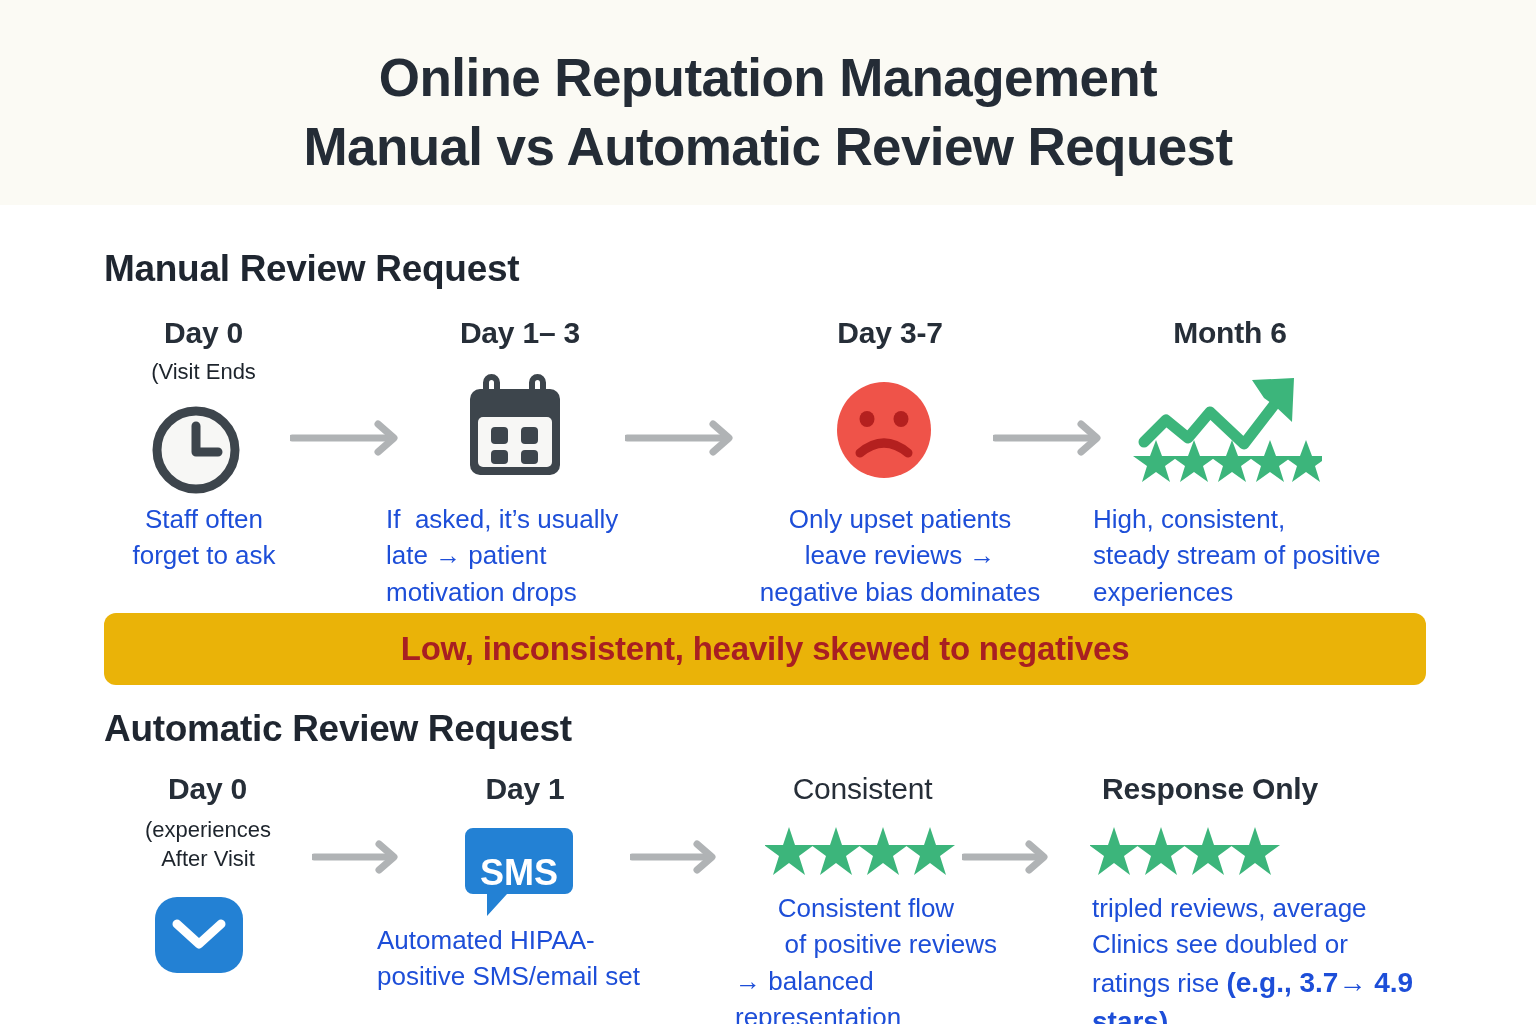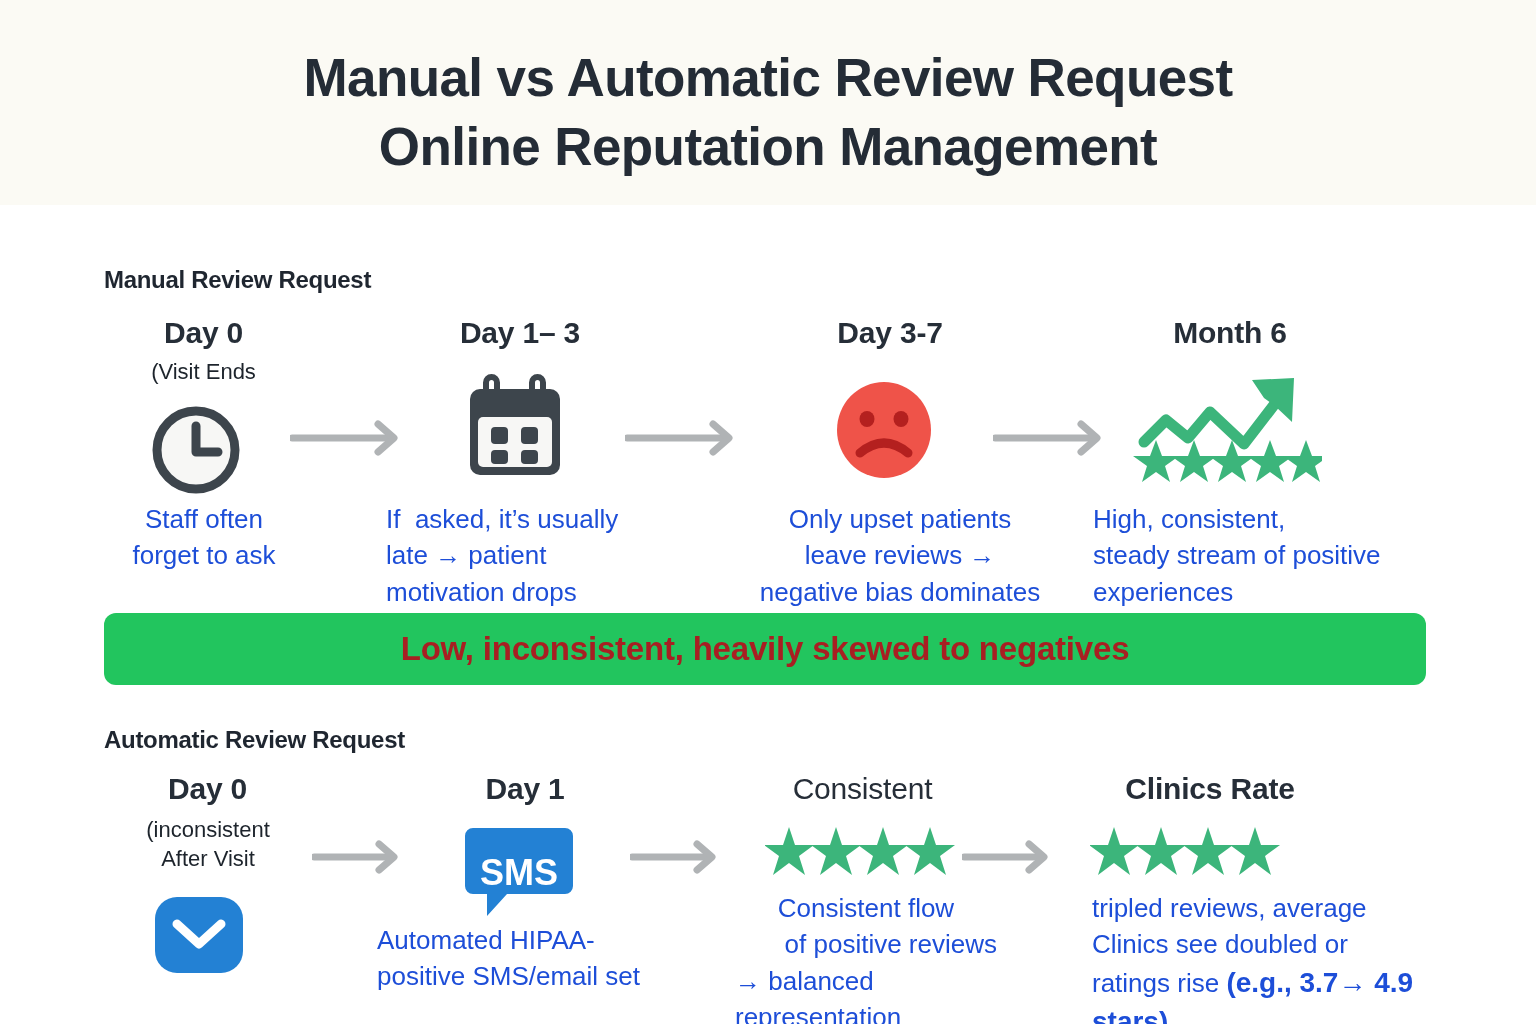--- a/index.html
+++ b/index.html
@@ -43,26 +43,25 @@
     font-weight: bold;
     line-height: 1.30;
     letter-spacing: -0.6px;
     color: #242c36;
   }
   .title .line { display: block; }
 
   
   .section-heading {
     position: absolute;
-    font-size: 24px;
+    font-size: 37px;
     font-weight: bold;
     color: #1f2630;
     letter-spacing: -0.3px;
     white-space: nowrap;
-    margin-top: 18px;
   }
   #manual-heading    { left: 104px; top: 248px; }
   #automatic-heading { left: 104px; top: 708px; }
 
   
   .step { position: absolute; }
 
   .step-label {
     position: absolute;
     width: 100%;
@@ -104,21 +103,21 @@
   
   .arrow { position: absolute; }
 
   
   .verdict-banner {
     position: absolute;
     left: 104px;
     top: 613px;
     width: 1322px;
     height: 72px;
-    background: #22c55e;
+    background: #eab308;
     border-radius: 12px;
   }
   .verdict-text {
     position: absolute;
     left: 0; top: 0;
     width: 1322px;
     height: 72px;
     display: flex;
     align-items: center;
     justify-content: center;
@@ -129,22 +128,22 @@
   }
 </style>
 </head>
 <body>
 
 <div id="infographic">
 
   <div class="header-band"></div>
 
   <div class="title">
+    <span class="line">Online Reputation Management</span>
     <span class="line">Manual vs Automatic Review Request</span>
-    <span class="line">Online Reputation Management</span>
   </div>
 
   <div id="manual-heading" class="section-heading">Manual Review Request</div>
 
   <div class="step" style="left:96px; top:316px; width:215px;">
     <div class="step-label" style="top:0;">Day 0</div>
     <div class="step-sublabel" style="top:42px;">(Visit Ends</div>
     <div class="step-icon" style="left:52px; top:84px; width:110px; height:100px;">
       <svg width="96" height="96" viewBox="0 0 96 96" aria-hidden="true">
         <circle cx="48" cy="48" r="39" fill="#f7f7f5" stroke="#3d454c" stroke-width="9"></circle>
@@ -240,21 +239,21 @@
 
   <div class="verdict-banner">
     <div class="verdict-text">Low, inconsistent, heavily skewed to negatives</div>
   </div>
 
   <div id="automatic-heading" class="section-heading">Automatic Review Request</div>
 
   <div class="step" style="left:100px; top:772px; width:215px;">
     <div class="step-label" style="top:0;">Day 0</div>
     <div class="step-sublabel" style="left:-12px; top:44px; width:240px;">
-      <div>(inconsistent</div>
+      <div>(experiences</div>
       <div>After Visit</div>
     </div>
     <div class="step-icon" style="left:53px; top:118px; width:110px; height:90px;">
       <svg width="92" height="80" viewBox="0 0 92 80" aria-hidden="true">
         <rect x="2" y="2" width="88" height="76" rx="22" fill="#2381d4"></rect>
         <path d="M24 29 L46 49 L68 29" fill="none" stroke="#ffffff" stroke-width="9" stroke-linecap="round" stroke-linejoin="round"></path>
       </svg>
     </div>
   </div>
 
@@ -306,21 +305,21 @@
   </div>
 
   <div class="arrow" style="left:962px; top:838px;">
     <svg width="92" height="38" viewBox="0 0 92 38" aria-hidden="true">
       <path d="M2 19 L74 19" stroke="#b0b3b5" stroke-width="7" stroke-linecap="round" fill="none"></path>
       <path d="M67 6 L82 19 L67 32" stroke="#b0b3b5" stroke-width="7" stroke-linecap="round" stroke-linejoin="round" fill="none"></path>
     </svg>
   </div>
 
   <div class="step" style="left:1090px; top:772px; width:240px;">
-    <div class="step-label" style="top:0;">Clinics Rate</div>
+    <div class="step-label" style="top:0;">Response Only</div>
     <div class="step-icon" style="left:0px; top:50px; width:196px; height:62px;">
       <svg width="190" height="56" viewBox="0 0 190 56" aria-hidden="true">
         <g fill="#3cb57b">
           <polygon points="24,2 30,20 49,20 34,31 40,50 24,38 8,50 14,31 -1,20 18,20"></polygon>
           <polygon points="71,2 77,20 96,20 81,31 87,50 71,38 55,50 61,31 46,20 65,20"></polygon>
           <polygon points="118,2 124,20 143,20 128,31 134,50 118,38 102,50 108,31 93,20 112,20"></polygon>
           <polygon points="165,2 171,20 190,20 175,31 181,50 165,38 149,50 155,31 140,20 159,20"></polygon>
         </g>
       </svg>
     </div>

